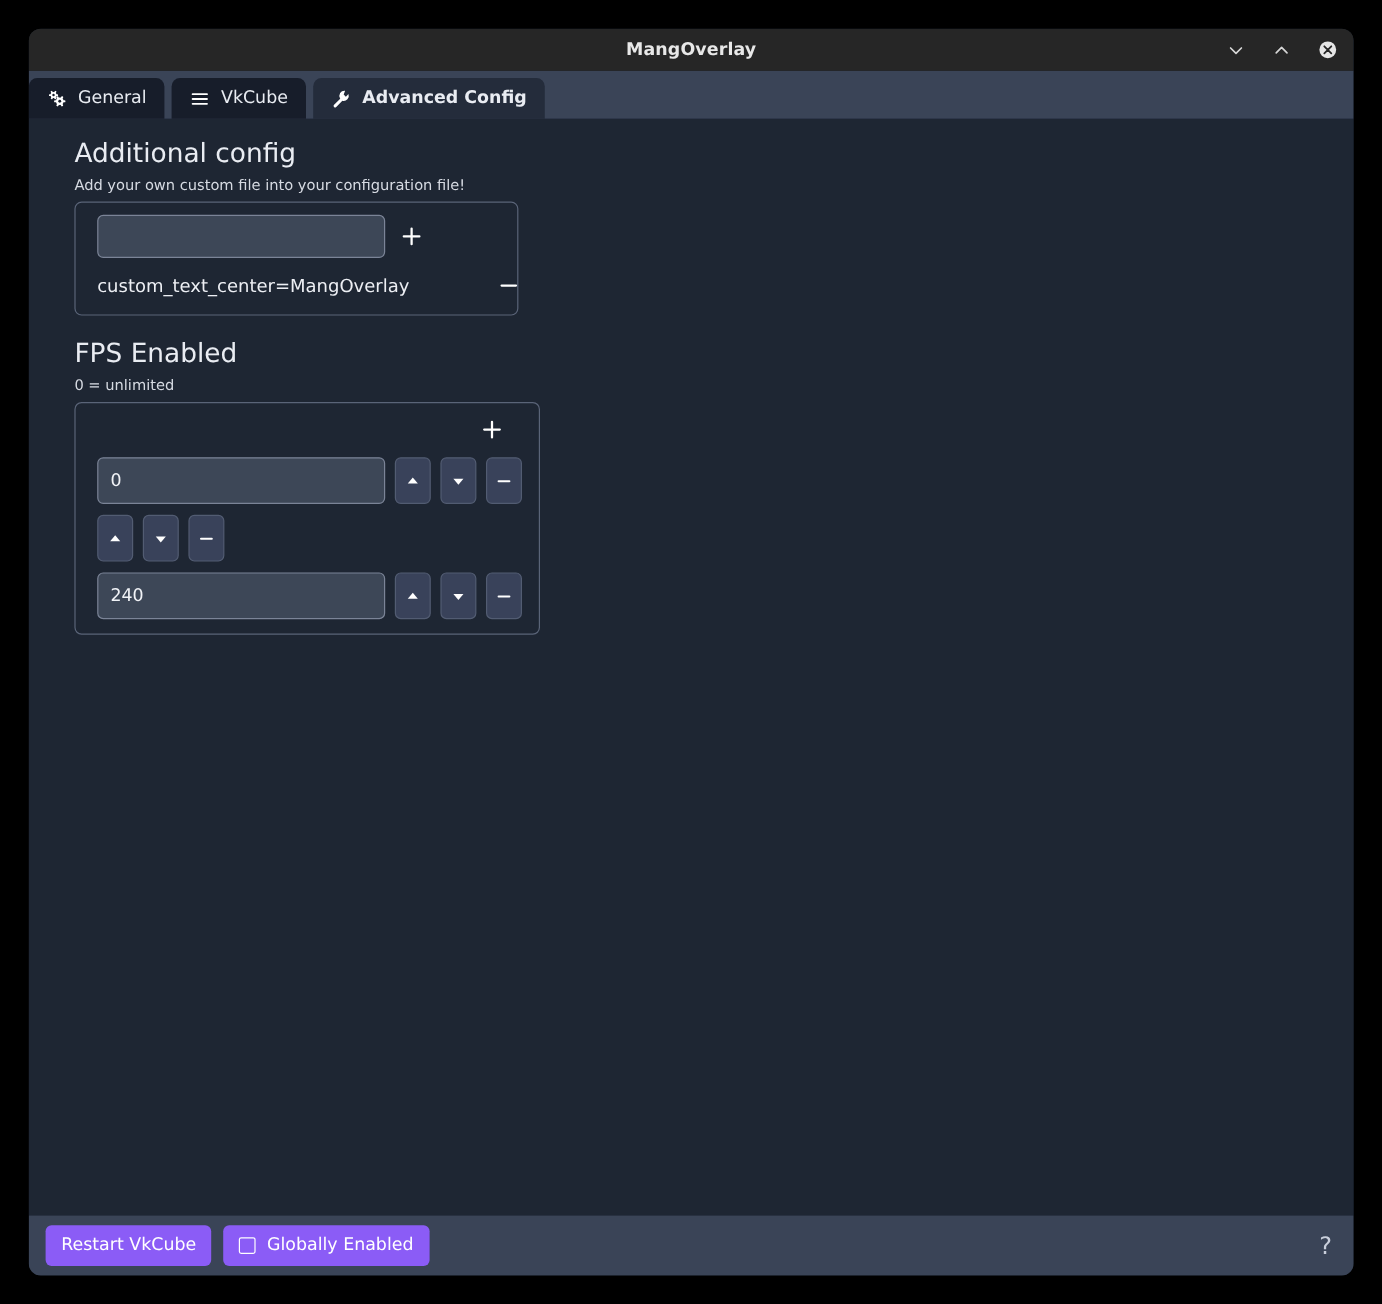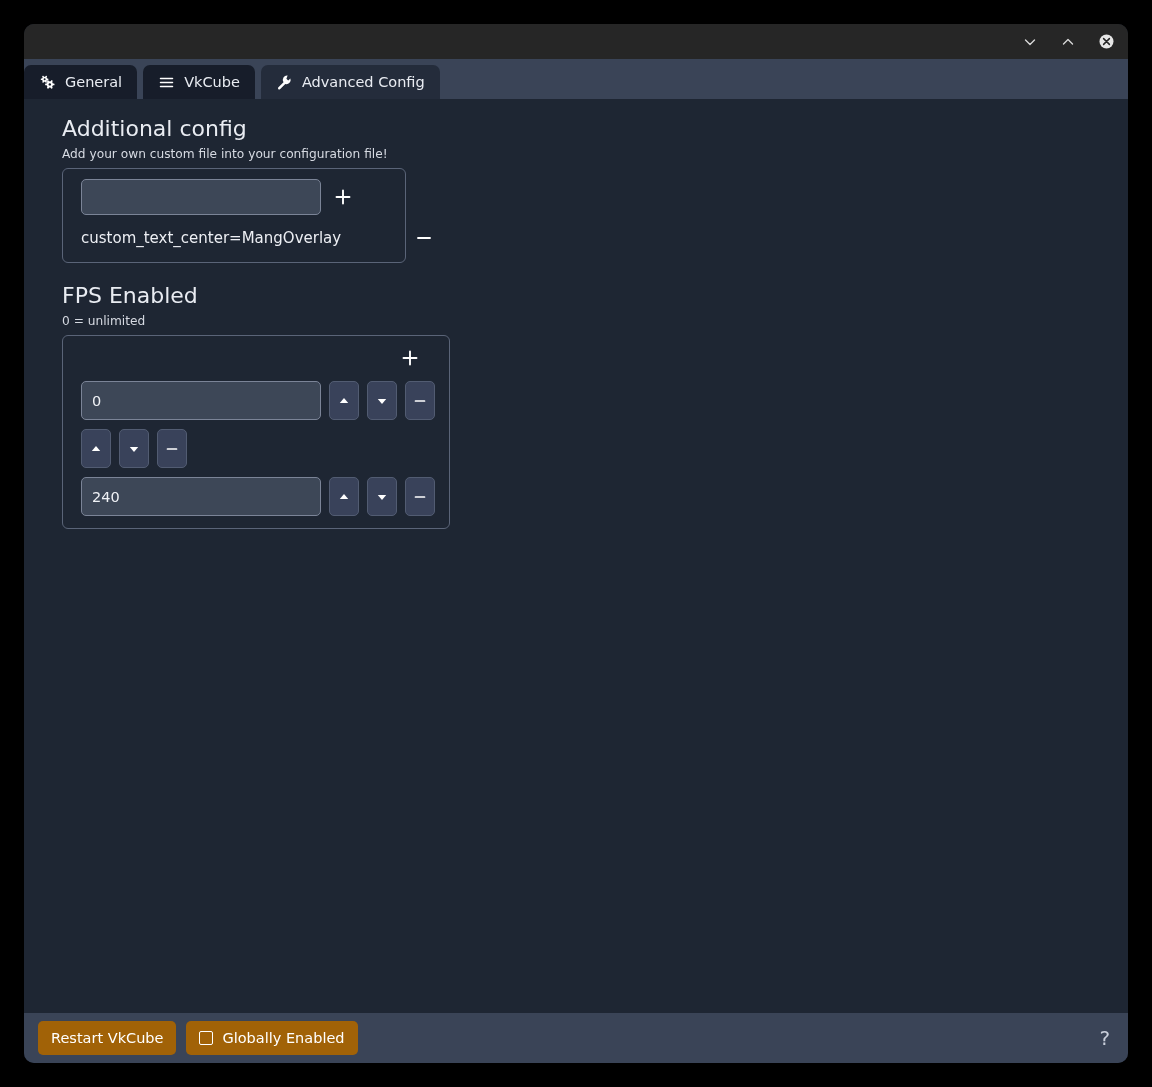--- a/index.html
+++ b/index.html
@@ -68,21 +68,21 @@
     display: flex;
     align-items: center;
     gap: 9px;
     padding: 0 15px;
     border-radius: 7px 7px 0 0;
     background: #171d2a;
     color: #e9ecf2;
     font-size: 14.5px;
     white-space: nowrap;
   }
-  .tab.active { background: #242c3b; }
+  .tab.active { background: #242c3b; font-weight: bold; }
   .tab-icon { display: flex; align-items: center; justify-content: center; width: 17px; height: 17px; }
   .tab-icon svg { display: block; }
 
   
   #content {
     flex: 1;
     background: #1e2633;
     padding: 17px 0 0 38px;
     overflow: hidden;
   }
@@ -97,21 +97,21 @@
     font-size: 12.2px;
     margin-bottom: 7px;
   }
 
   .groupbox {
     border: 1px solid #5a6478;
     border-radius: 6px;
     background: transparent;
     padding: 10px 12px 12px 18px;
   }
-  #additional-box { width: 344px; }
+  #additional-box { width: 370px; }
   #fps-box { width: 388px; margin-top: 0; padding: 8px 12px 12px 18px; }
 
   .text-input {
     background: #3d4757;
     border: 1px solid #7b8497;
     border-radius: 5px;
     height: 36px;
     color: #f0f2f6;
     font-size: 14.5px;
     padding: 0 10px;
@@ -174,21 +174,21 @@
   #bottombar {
     height: 50px;
     min-height: 50px;
     background: #3a4457;
     display: flex;
     align-items: center;
     padding: 0 14px 0 14px;
     position: relative;
   }
   .bb-btn {
-    background: #a16207;
+    background: #8b5cf6;
     border: none;
     border-radius: 5px;
     height: 30px;
     color: #ffffff;
     font-size: 14.5px;
     display: flex;
     align-items: center;
     gap: 9px;
     padding: 17px 13px;
     font-family: "DejaVu Sans", sans-serif;
@@ -211,20 +211,21 @@
     font-family: "DejaVu Sans", sans-serif;
     line-height: 1;
   }
 </style>
 </head>
 <body>
 
 <div id="window">
 
   <div id="titlebar">
+    <div id="title-text">MangOverlay</div>
     <div id="win-controls">
       <div class="wc">
         <svg width="16" height="16" viewBox="0 0 16 16">
             <path d="M3.5 6 L8 10.5 L12.5 6" fill="none" stroke="#d6d6d6" stroke-width="1.4" stroke-linecap="round" stroke-linejoin="round"></path>
           </svg>
       </div>
       <div class="wc">
         <svg width="16" height="16" viewBox="0 0 16 16">
             <path d="M3.5 10 L8 5.5 L12.5 10" fill="none" stroke="#d6d6d6" stroke-width="1.4" stroke-linecap="round" stroke-linejoin="round"></path>
           </svg>

